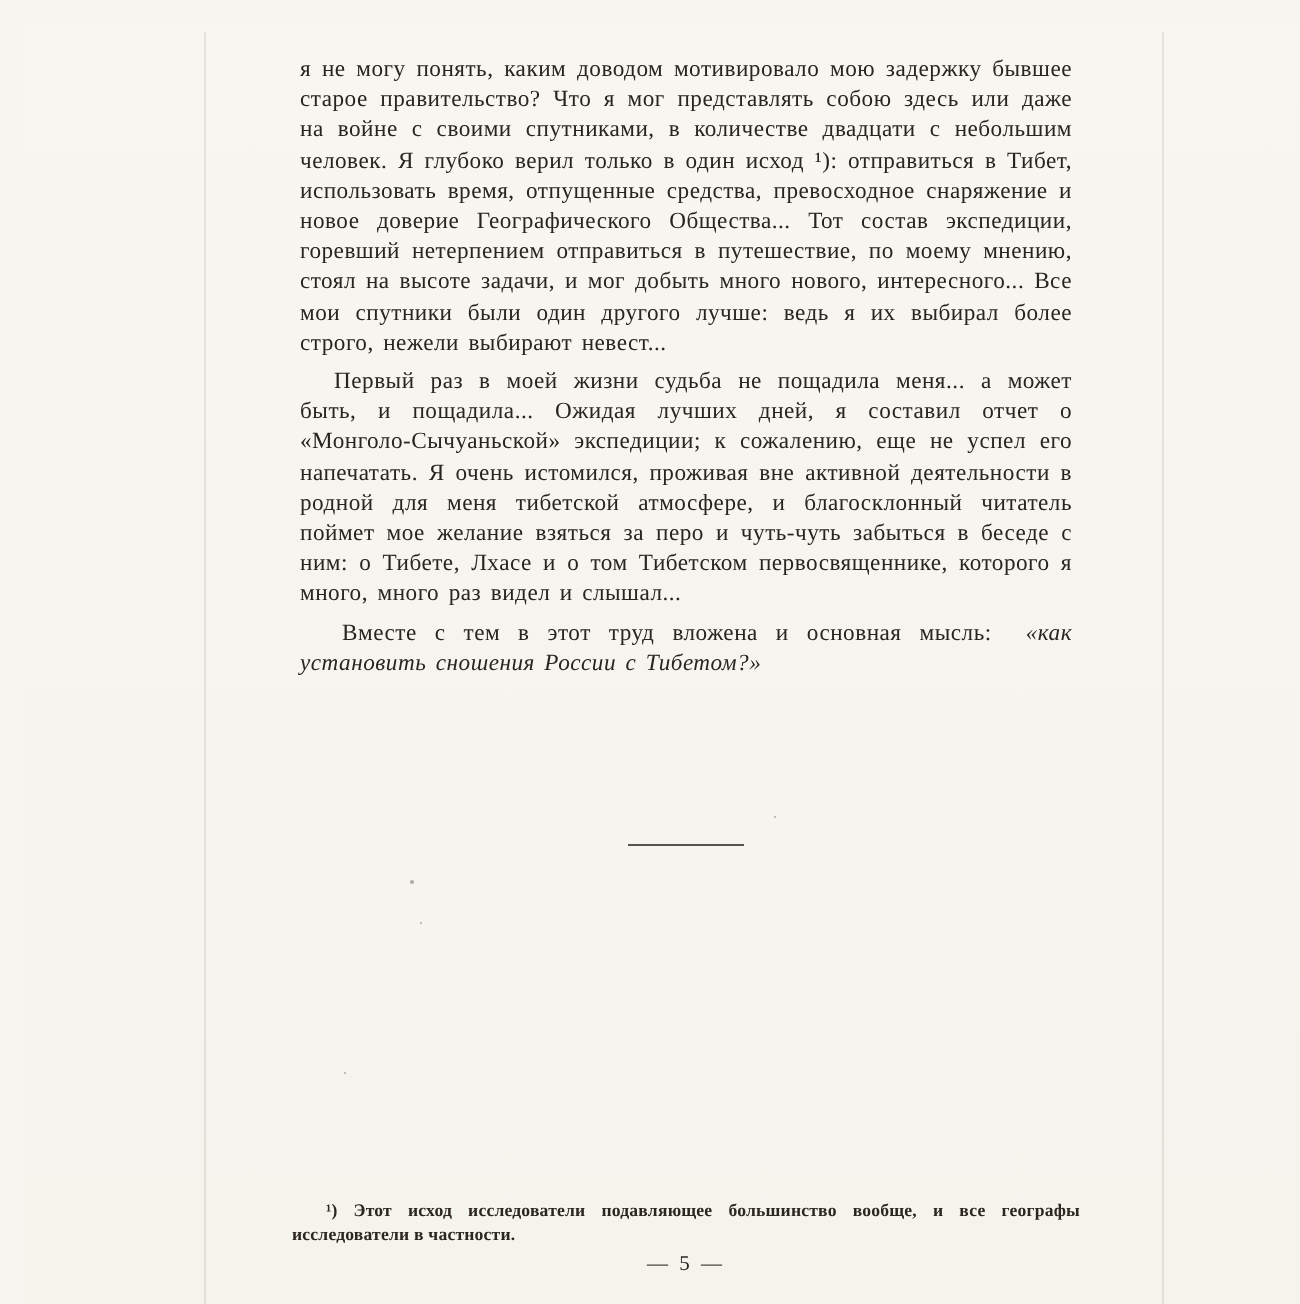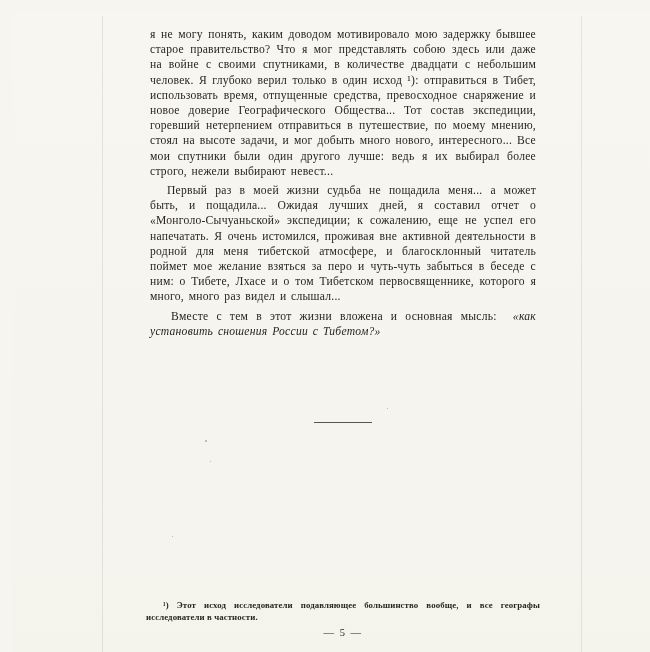--- a/index.html
+++ b/index.html
@@ -105,21 +105,21 @@
 <div class="page-canvas">
 
   <div class="edge edge-left"></div>
   <div class="edge edge-right"></div>
 
   <div class="text-column">
     <p class="para continuation">я не могу понять, каким доводом мотивировало мою задержку бывшее старое правительство? Что я мог представлять собою здесь или даже на войне с своими спутниками, в количестве двадцати с небольшим человек. Я глубоко верил только в один исход ¹): отправиться в Тибет, использовать время, отпущенные средства, превосходное снаряжение и новое доверие Географического Общества... Тот состав экспедиции, горевший нетерпением отправиться в путешествие, по моему мнению, стоял на высоте задачи, и мог добыть много нового, интересного... Все мои спутники были один другого лучше: ведь я их выбирал более строго, нежели выбирают невест...</p>
 
     <p class="para">Первый раз в моей жизни судьба не пощадила меня... а может быть, и пощадила... Ожидая лучших дней, я составил отчет о «Монголо-Сычуаньской» экспедиции; к сожалению, еще не успел его напечатать. Я очень истомился, проживая вне активной деятельности в родной для меня тибетской атмосфере, и благосклонный читатель поймет мое желание взяться за перо и чуть-чуть забыться в беседе с ним: о Тибете, Лхасе и о том Тибетском первосвященнике, которого я много, много раз видел и слышал...</p>
 
-    <p class="para"><span>Вместе с тем в этот жизни вложена и основная мысль: </span><span class="emphasis">«как установить сношения России с Тибетом?»</span></p>
+    <p class="para"><span>Вместе с тем в этот труд вложена и основная мысль: </span><span class="emphasis">«как установить сношения России с Тибетом?»</span></p>
   </div>
 
   <div class="divider"></div>
 
   <div class="speck speck-1"></div>
   <div class="speck speck-2"></div>
   <div class="speck speck-3"></div>
   <div class="speck speck-4"></div>
 
   <p class="footnote">¹) Этот исход исследователи подавляющее большинство вообще, и все географы исследователи в частности.</p>

